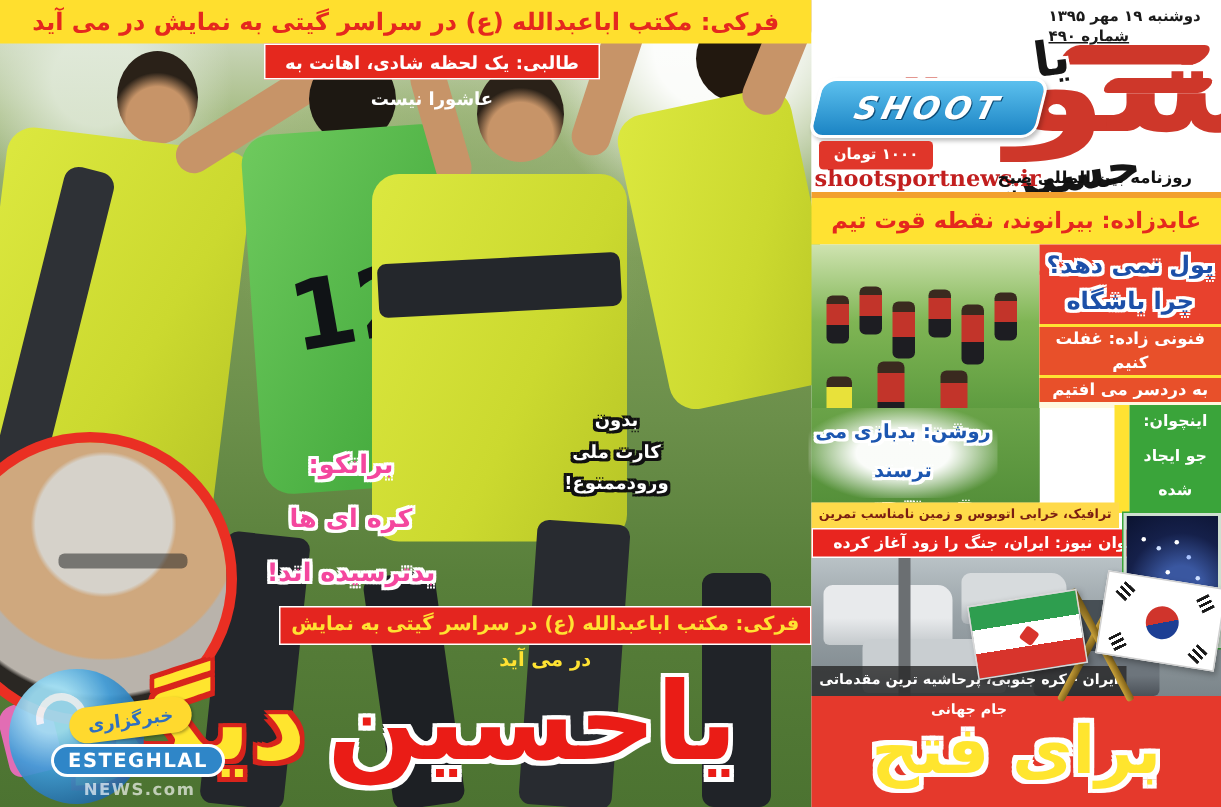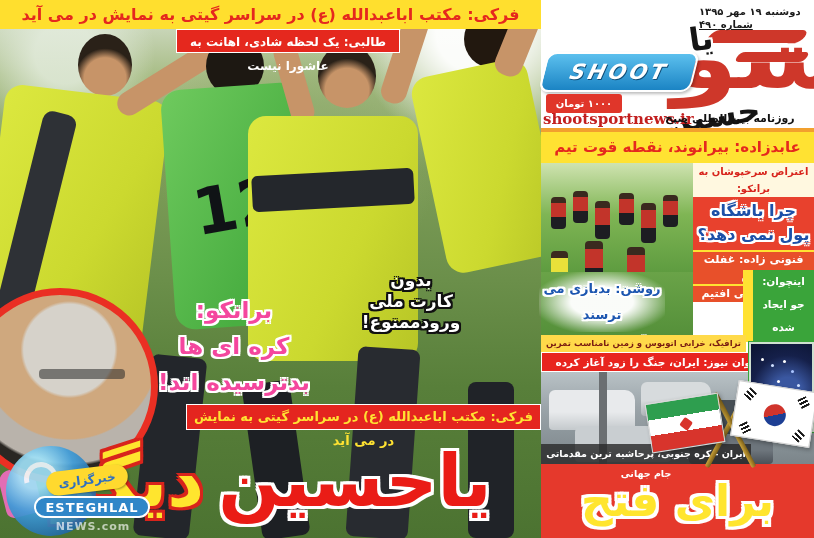--- a/index.html
+++ b/index.html
@@ -124,24 +124,23 @@
     <div class="pp" style="left:54px;top:38px;height:38px;"></div>
     <div class="pp" style="left:78px;top:30px;"></div>
     <div class="pp" style="left:100px;top:40px;height:40px;"></div>
     <div class="pp" style="left:122px;top:32px;"></div>
     <div class="pp" style="left:44px;top:78px;height:44px;width:18px;"></div>
     <div class="pp" style="left:86px;top:84px;height:46px;width:18px;"></div>
     <div class="pp" style="left:10px;top:88px;height:42px;width:17px;background:linear-gradient(180deg,#3a2a1f 0 16%,#e8e13a 16% 60%,#1d1d22 60% 100%);"></div>
   </div>
 
   <div class="abs" style="left:693px;top:163px;width:121px;height:109px;background:#fff8e0;">
-    <div class="rtl c b" style="color:#d8241c;font-size:10px;line-height:17px;">اعتراض سرخپوشان به برانکو:</div>
     <div class="rtl c b" style="background:#e8412d;height:51px;padding-top:2px;">
+      <div class="ow" style="color:#1d50a8;font-size:16px;line-height:24px;">پول نمی دهد؟</div>
       <div class="ow" style="color:#1d50a8;font-size:16px;line-height:24px;">چرا باشگاه</div>
-      <div class="ow" style="color:#1d50a8;font-size:16px;line-height:24px;">پول نمی دهد؟</div>
     </div>
     <div style="background:#ffe232;padding-top:2px;">
       <div class="rtl c b" style="background:#e8502a;color:#fff;font-size:11px;line-height:16px;margin-bottom:2px;">فنونی زاده: غفلت کنیم</div>
       <div class="rtl c b" style="background:#e8502a;color:#fff;font-size:11px;line-height:16px;">به دردسر می افتیم</div>
     </div>
   </div>
 
   <div class="abs" style="left:541px;top:272px;width:152px;height:63px;background:linear-gradient(180deg,#6aa348,#55903a);"></div>
   <div class="abs rtl c b" style="left:539px;top:272px;width:126px;height:60px;background:radial-gradient(ellipse at center,rgba(255,255,255,.97) 35%,rgba(255,255,255,0) 78%);">
     <div class="ow" style="color:#1c56b0;font-size:13px;line-height:26px;margin-top:4px;">روشن: بدبازی می ترسند</div>
@@ -197,27 +196,27 @@
   </div>
 
   <div class="abs rtl c b" style="left:541px;top:464px;width:273px;height:74px;background:#e5392c;z-index:2;">
     <span class="ow3" style="color:#ffe52e;font-size:44px;line-height:74px;">برای فتح کره</span>
   </div>
 
   <div class="abs" style="left:-38px;top:288px;width:196px;height:196px;border-radius:50%;border:7px solid #ea2f23;overflow:hidden;background:radial-gradient(circle at 55% 30%,#d6d2ca 0 28%,#cfa87e 30% 55%,#b9b3ab 56% 70%,#2a2723 72%);z-index:2;">
     <div class="abs" style="left:70px;top:74px;width:86px;height:10px;background:rgba(40,40,40,.55);border-radius:4px;"></div>
   </div>
 
-  <div class="abs rtl c b ow" style="left:150px;top:292px;width:168px;z-index:2;color:#f4479e;font-size:23px;line-height:36px;">
+  <div class="abs rtl c b ow" style="left:150px;top:292px;width:168px;z-index:2;color:#f4479e;font-size:17px;line-height:36px;">
     <div>برانکو:</div>
     <div>کره ای ها</div>
     <div>بدترسیده اند!</div>
   </div>
 
-  <div class="abs rtl c b ob" style="left:352px;top:270px;width:118px;color:#fff;font-size:17px;line-height:21px;">
+  <div class="abs rtl c b ob" style="left:352px;top:270px;width:118px;color:#fff;font-size:12px;line-height:21px;">
     <div>بدون</div>
     <div>کارت ملی</div>
     <div>ورودممنوع!</div>
   </div>
 
 
   <div class="abs rtl c b" style="left:186px;top:404px;width:355px;height:26px;background:#e4251f;border:1px solid #fff;color:#ffe232;font-size:13px;line-height:24px;z-index:2;">
     <span>فرکی: مکتب اباعبدالله (ع) در سراسر گیتی به نمایش در می آید</span>
   </div>
 

